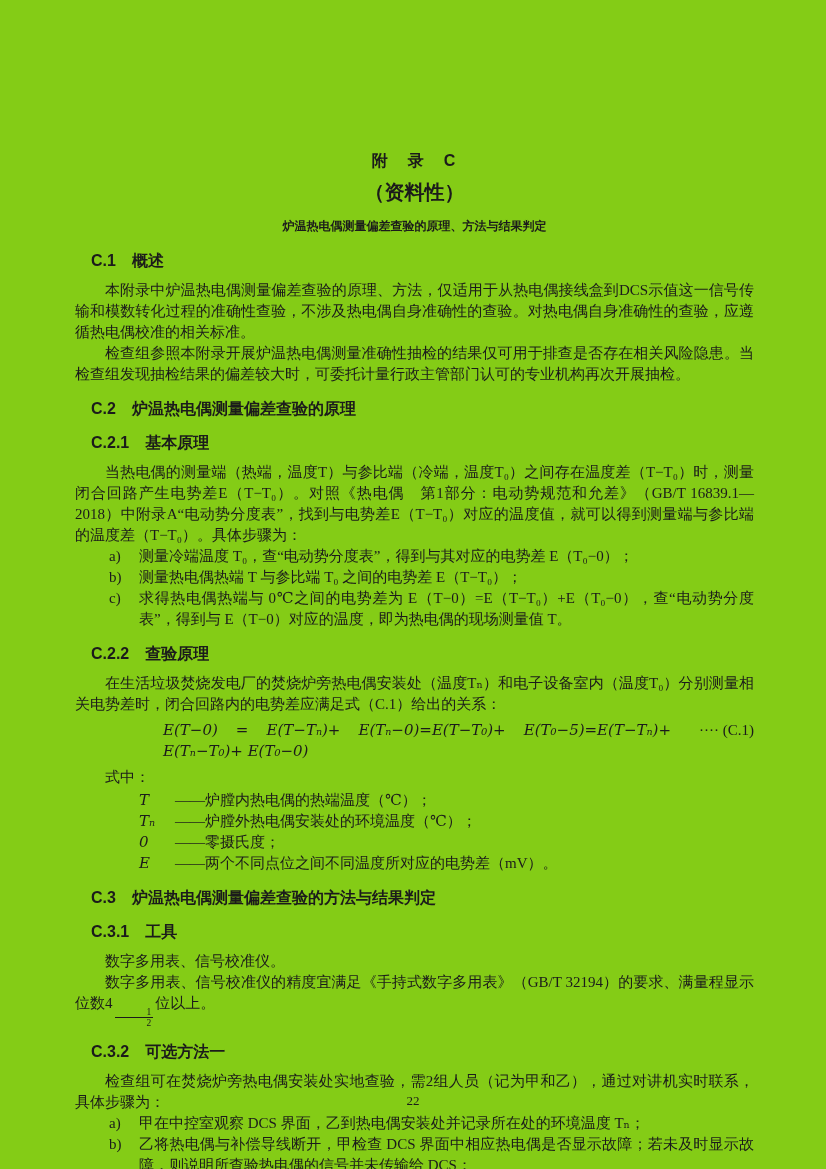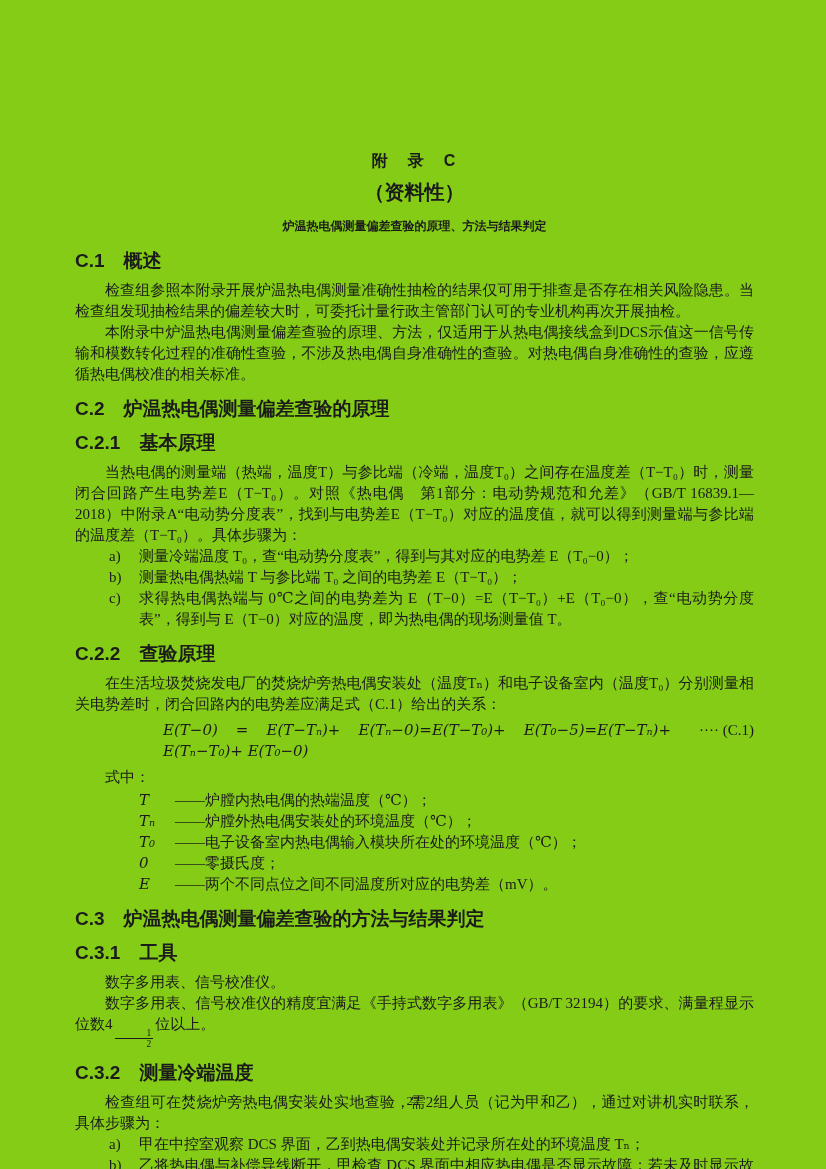--- a/index.html
+++ b/index.html
@@ -6,22 +6,22 @@
   .page{
     width:826px;height:1169px;box-sizing:border-box;
     padding:150px 72px 0 75px;position:relative;background:#84cc16;
     font-family:"Liberation Serif","DejaVu Serif",serif;
     font-size:15px;line-height:21px;color:#1b1b1b;text-align:justify;
   }
   .center{text-align:center;text-indent:0;}
   .h-app{font-family:"Liberation Sans","DejaVu Sans",sans-serif;font-weight:700;font-size:16px;letter-spacing:2px;}
   .h-sub{font-family:"Liberation Sans","DejaVu Sans",sans-serif;font-weight:700;font-size:20px;margin-top:11px;}
   .h-doc{font-family:"Liberation Sans","DejaVu Sans",sans-serif;font-weight:700;font-size:12px;margin-top:13px;}
-  .h-sec{font-family:"Liberation Sans","DejaVu Sans",sans-serif;font-weight:700;font-size:19px;
-         margin:13px 0 9px 0;text-align:left;text-indent:0;}
+  .h-sec{font-family:"Liberation Sans","DejaVu Sans",sans-serif;font-weight:700;font-size:16px;
+         margin:13px 0 9px 16px;text-align:left;text-indent:0;}
   p.body{margin:0;text-indent:2em;}
   .list-item{display:flex;margin:0 0 0 34px;}
   .li-label{flex:0 0 30px;}
   .li-text{flex:1;text-align:justify;}
   .equation{display:flex;justify-content:space-between;align-items:baseline;
             margin:5px 0 5px 88px;
             font-style:italic;font-family:"DejaVu Serif","DejaVu Sans",serif;}
   .eq-number{font-style:normal;margin-left:28px;white-space:nowrap;
              font-family:"Liberation Serif","DejaVu Serif",serif;}
   .where{margin:2px 0;text-indent:2em;}
@@ -37,22 +37,22 @@
 </head>
 <body>
 
 <div class="page">
 
   <div class="center h-app">附　录　C</div>
   <div class="center h-sub">（资料性）</div>
   <div class="center h-doc">炉温热电偶测量偏差查验的原理、方法与结果判定</div>
 
   <div class="h-sec">C.1　概述</div>
+  <p class="body">本附录中炉温热电偶测量偏差查验的原理、方法，仅适用于从热电偶接线盒到DCS示值这一信号传输和模数转化过程的准确性查验，不涉及热电偶自身准确性的查验。对热电偶自身准确性的查验，应遵循热电偶校准的相关标准。</p>
   <p class="body">检查组参照本附录开展炉温热电偶测量准确性抽检的结果仅可用于排查是否存在相关风险隐患。当检查组发现抽检结果的偏差较大时，可委托计量行政主管部门认可的专业机构再次开展抽检。</p>
-  <p class="body">本附录中炉温热电偶测量偏差查验的原理、方法，仅适用于从热电偶接线盒到DCS示值这一信号传输和模数转化过程的准确性查验，不涉及热电偶自身准确性的查验。对热电偶自身准确性的查验，应遵循热电偶校准的相关标准。</p>
 
   <div class="h-sec">C.2　炉温热电偶测量偏差查验的原理</div>
 
   <div class="h-sec">C.2.1　基本原理</div>
   <p class="body">当热电偶的测量端（热端，温度T）与参比端（冷端，温度T₀）之间存在温度差（T−T₀）时，测量闭合回路产生电势差E（T−T₀）。对照《热电偶　第1部分：电动势规范和允差》（GB/T 16839.1—2018）中附录A“电动势分度表”，找到与电势差E（T−T₀）对应的温度值，就可以得到测量端与参比端的温度差（T−T₀）。具体步骤为：</p>
   <div class="list-item">
     <span class="li-label">a)</span>
     <span class="li-text">测量冷端温度 T₀，查“电动势分度表”，得到与其对应的电势差 E（T₀−0）；</span>
   </div>
   <div class="list-item">
@@ -73,44 +73,40 @@
   <p class="where">式中：</p>
   <div class="def-row">
     <span class="def-term">T</span>
     <span class="def-desc">——炉膛内热电偶的热端温度（℃）；</span>
   </div>
   <div class="def-row">
     <span class="def-term">Tₙ</span>
     <span class="def-desc">——炉膛外热电偶安装处的环境温度（℃）；</span>
   </div>
   <div class="def-row">
-    <span class="def-term">T₀</span>
-    <span class="def-desc">——电子设备室内热电偶输入模块所在处的环境温度（℃）；</span>
-  </div>
-  <div class="def-row">
     <span class="def-term">0</span>
     <span class="def-desc">——零摄氏度；</span>
   </div>
   <div class="def-row">
     <span class="def-term">E</span>
     <span class="def-desc">——两个不同点位之间不同温度所对应的电势差（mV）。</span>
   </div>
 
   <div class="h-sec">C.3　炉温热电偶测量偏差查验的方法与结果判定</div>
 
   <div class="h-sec">C.3.1　工具</div>
   <p class="body">数字多用表、信号校准仪。</p>
   <p class="body">
     <span>数字多用表、信号校准仪的精度宜满足《手持式数字多用表》（GB/T 32194）的要求、满量程显示位数4</span><span class="frac">
         <span class="num">1</span>
         <span class="den">2</span>
       </span><span>位以上。</span>
   </p>
 
-  <div class="h-sec">C.3.2　测量冷端温度</div>
+  <div class="h-sec">C.3.2　可选方法一</div>
   <p class="body">检查组可在焚烧炉旁热电偶安装处实地查验，需2组人员（记为甲和乙），通过对讲机实时联系，具体步骤为：</p>
   <div class="list-item">
     <span class="li-label">a)</span>
     <span class="li-text">甲在中控室观察 DCS 界面，乙到热电偶安装处并记录所在处的环境温度 Tₙ；</span>
   </div>
   <div class="list-item">
     <span class="li-label">b)</span>
     <span class="li-text">乙将热电偶与补偿导线断开，甲检查 DCS 界面中相应热电偶是否显示故障；若未及时显示故障，则说明所查验热电偶的信号并未传输给 DCS；</span>
   </div>
 

